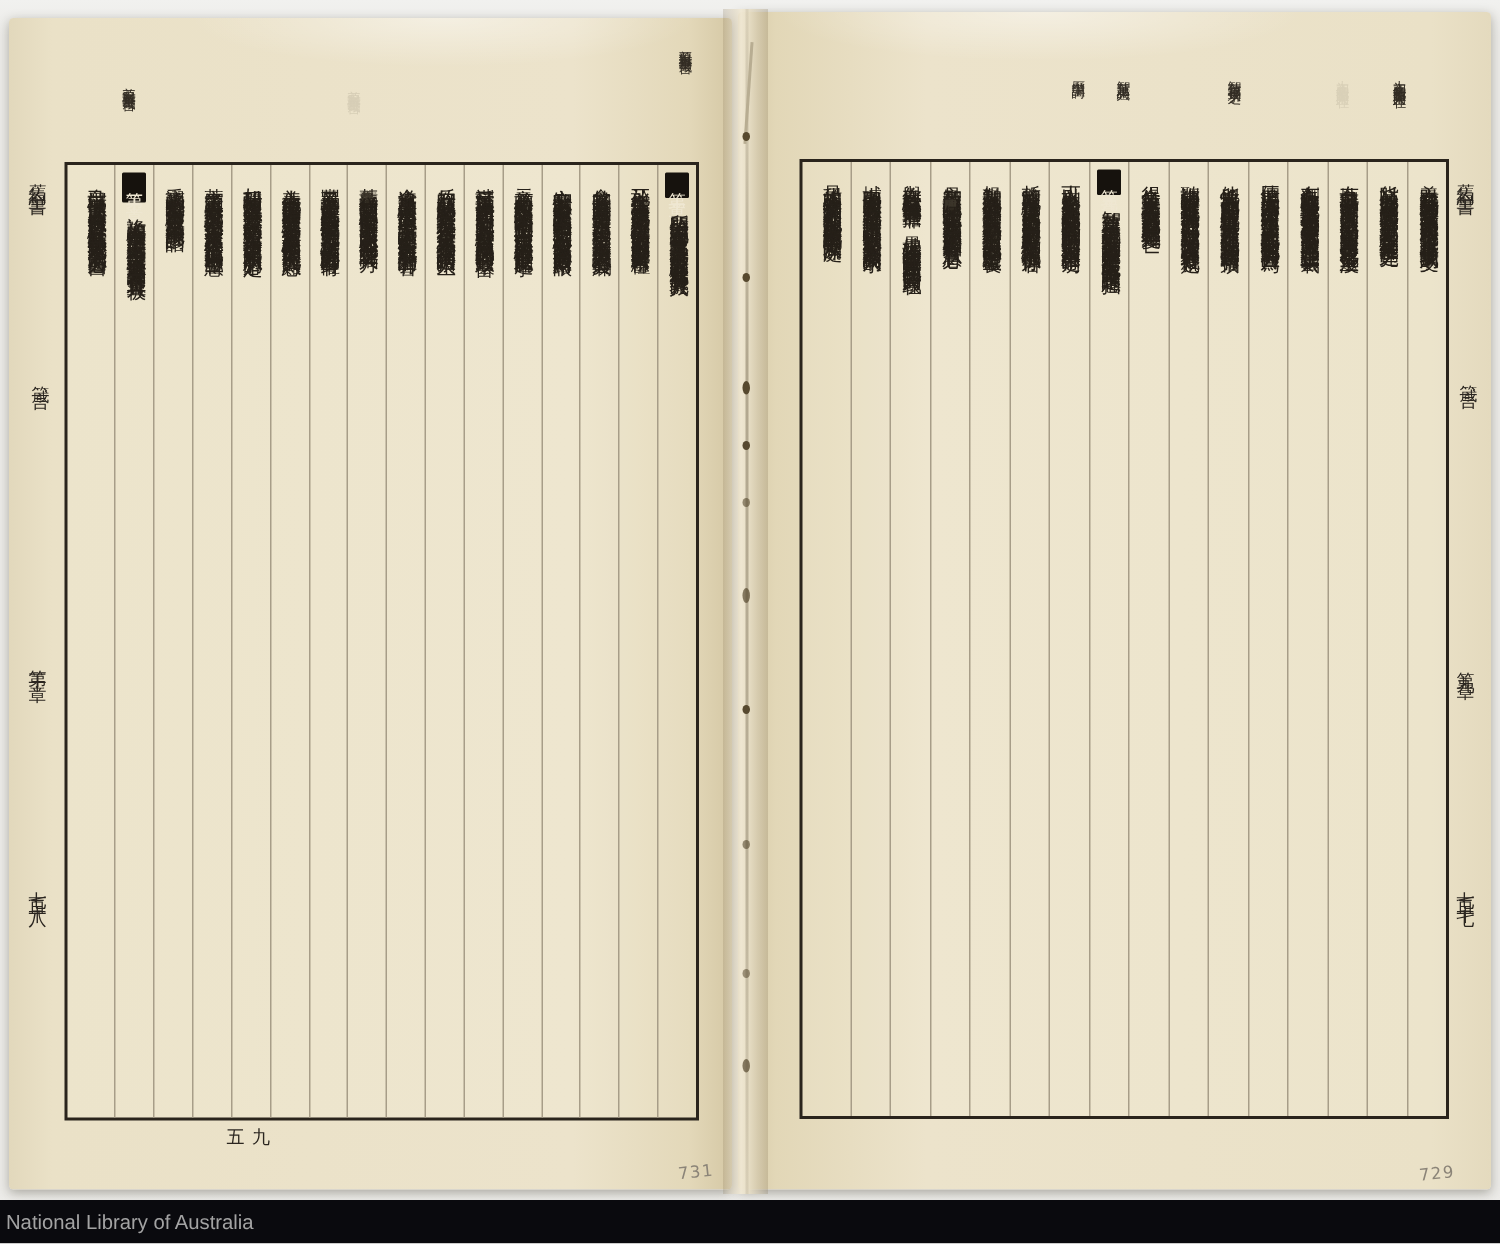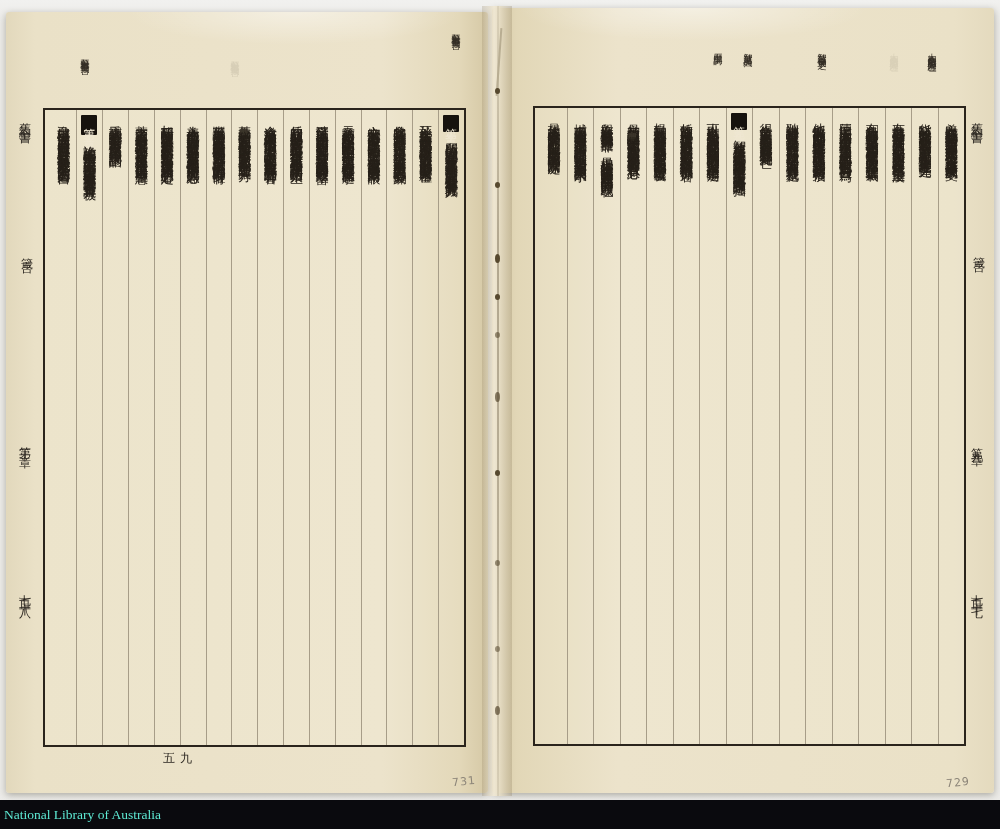--- a/index.html
+++ b/index.html
@@ -41,21 +41,21 @@
          background:linear-gradient(90deg,rgba(125,108,76,.22),rgba(240,232,212,.95) 40%,
                     rgba(233,224,200,.95) 55%,rgba(125,108,76,.25) 100%);}
   .crease{position:absolute;left:15px;top:0;width:2px;height:100%;
           background:linear-gradient(180deg,rgba(95,82,58,.1),rgba(95,82,58,.4) 30%,rgba(95,82,58,.35) 70%,rgba(95,82,58,.12));}
   .hole{position:absolute;left:13px;width:5px;height:6px;border-radius:50%;background:#57492f;}
   .thread{position:absolute;left:16px;top:22px;width:2px;height:68px;background:#b8ad92;transform:rotate(4deg);}
   
   .pencil{position:absolute;font-size:11px;color:#8b8478;transform:rotate(-6deg);letter-spacing:1px;z-index:4;}
   
   .footer{position:absolute;left:0;bottom:0;width:100%;height:29px;background:#0a0a0e;z-index:5;
-          font-family:Liberation Serif, serif;color:#5eead4;font-size:13.5px;}
+          font-family:Liberation Sans, sans-serif;color:#a3a3a3;font-size:13.5px;}
   .footer .credit{position:absolute;left:4px;top:0;line-height:29px;}
   .footer .catno{position:absolute;right:6px;top:0;line-height:29px;}
 </style>
 </head>
 <body>
 
 <div id="scan">
 
   <div class="page page-left">
     <div class="tnote" style="right:27px;top:14px;height:54px">善惡對舉垂為箴言</div>
@@ -81,21 +81,21 @@
           <div class="col"><span>豐阜並不增添憂慮愚蒙人行可恥的事猶如戲耍惟獨明哲人凡事存智慧惡人所懼怕的必臨到己身惟有</span></div>
           <div class="col"><span>善人主使他能得所欲惡人歸於無有猶如狂風過去惟有善人猶如永久的根基懶惰人令差遣他的人難忍</span></div>
           <div class="col"><span>如醋酸牙如煙燻眼人敬畏主必得享壽數惡人的年命必致短促善人得所指望便喜樂惡人所盼想的必定</span></div>
           <div class="col"><span>落空主的道正直人看為堅城邪惡人以為可怕善人安居永不遷移惡人不得居住在世善人的口滋生智慧</span></div>
           <div class="col"><span>乖謬的舌必被割斷善人嘴唇出言令人喜悅惡人的口常說乖謬的話。</span></div>
           <div class="col"><span class="chap">第十一章</span><span>詭詐的權衡為主所憎惡公平的砝碼為主所喜悅人驕傲必致取辱謙遜人便為有智慧正直人被</span></div>
           <div class="col"><span>自己端莊引導悖逆人必因自己邪曲滅亡遇發怒日資財無益惟有善德能救人於死完全人的道途必因自</span></div>
         </div>
     </div>
 
-    <div class="folio" style="left:157px;top:738px">五九</div>
+    <div class="folio" style="left:145px;top:738px">五九</div>
   </div>
 
   <div class="page page-right">
     <div class="tnote" style="right:57px;top:38px;height:54px">太初之先智慧已與主同在</div>
     <div class="tnote" style="right:167px;top:38px;height:54px">智慧致福宜切求之</div>
     <div class="tnote" style="right:241px;top:38px;height:54px">智慧延請愚人</div>
     <div class="tnote" style="right:271px;top:38px;height:44px">歷申訓誨</div>
     <div class="ghost" style="right:95px;top:38px;height:54px;opacity:.1">太初之先智慧已與主同在</div>
 
     <div class="mlabel" style="left:476px;top:105px">舊約全書</div>

